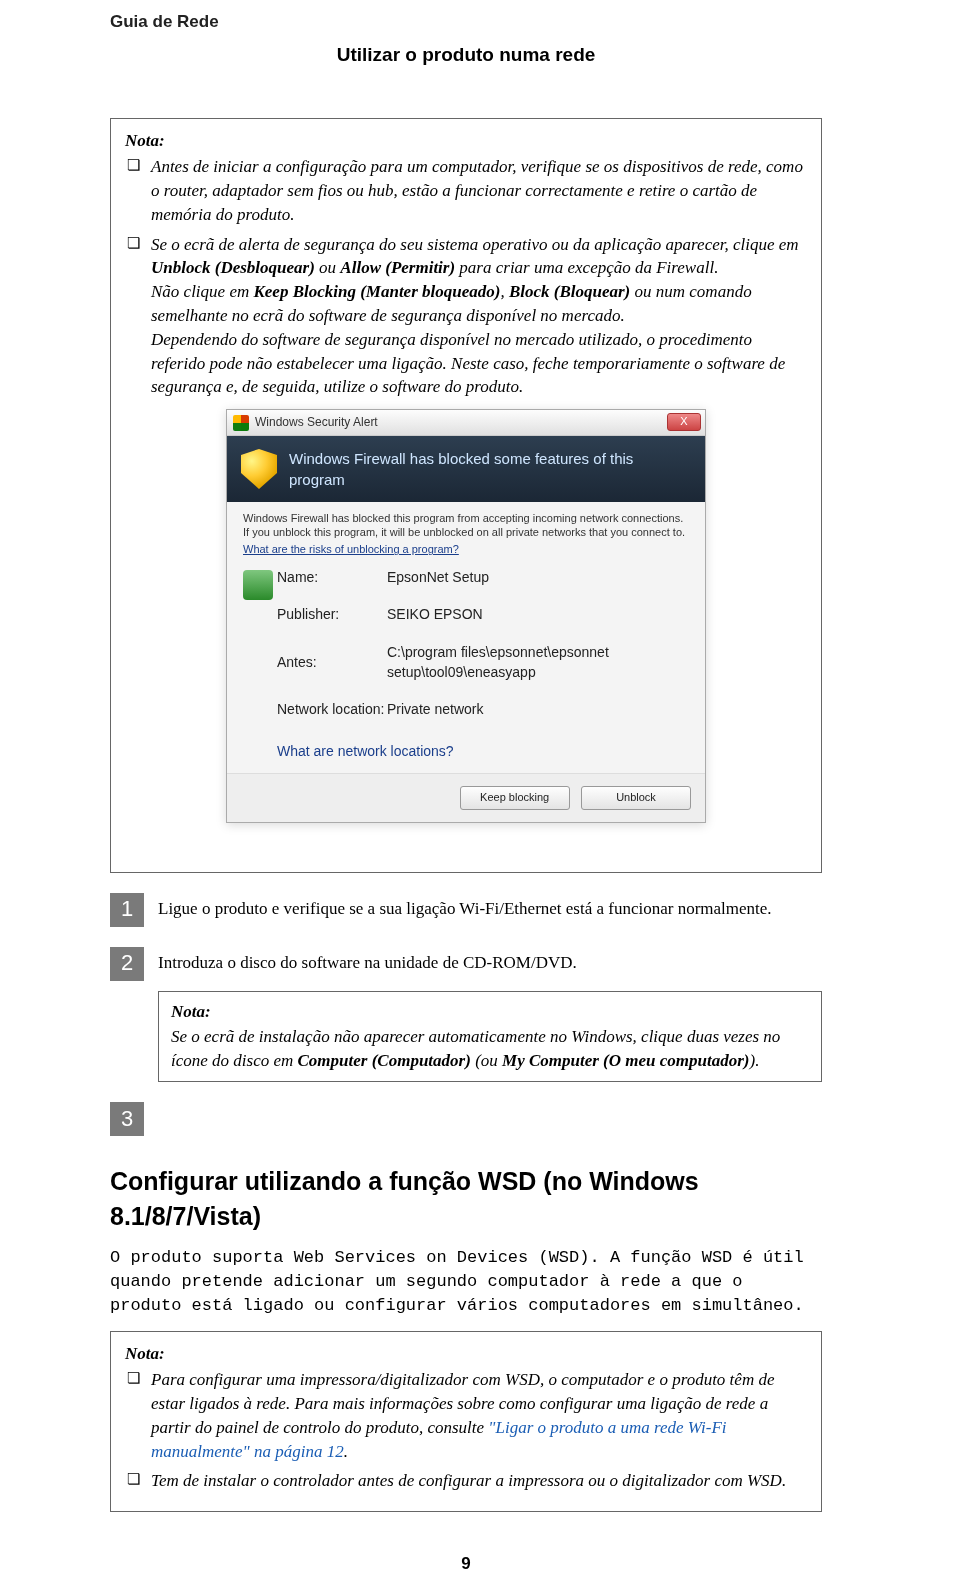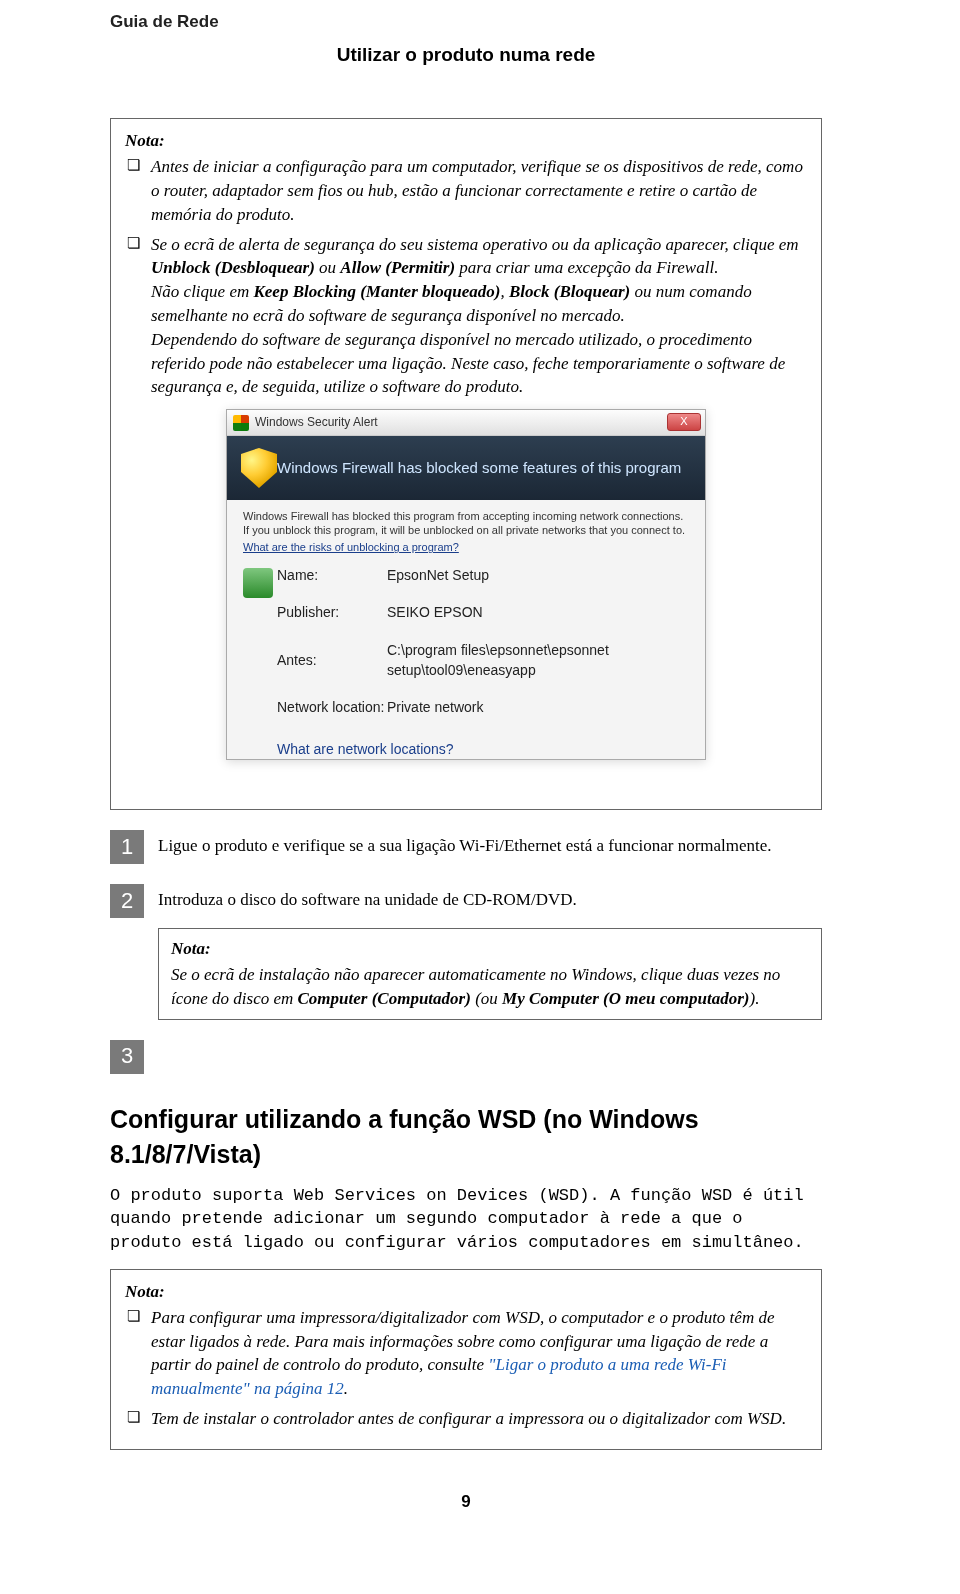--- a/index.html
+++ b/index.html
@@ -92,21 +92,21 @@
     background: linear-gradient(#e88,#c44);
     border: 1px solid #a33; border-radius: 3px;
     color: #fff; text-align: center; line-height: 15px; font-size: 11px;
   }
   .dlg-banner {
     background: linear-gradient(#2d3e50, #1b2735);
     color: #fff;
     padding: 12px 14px;
     display: flex;
     align-items: center;
-    gap: 0;
+    gap: 12px;
   }
   .shield-big {
     width: 36px; height: 40px; flex-shrink: 0;
     background: radial-gradient(circle at 30% 30%, #fff688, #ffcc33 40%, #e6a800 70%);
     clip-path: polygon(50% 0, 100% 15%, 100% 60%, 50% 100%, 0 60%, 0 15%);
     position: relative;
   }
   .dlg-banner-text { font-size: 15px; color: #cfe6ff; }
   .dlg-body { padding: 10px 16px 0 16px; background: #f4f4f4; }
   .dlg-intro { font-size: 11px; color: #333; line-height: 1.25; margin-bottom: 2px; }
@@ -219,20 +219,24 @@
             <div>SEIKO EPSON</div>
             <div class="dlg-label">Antes:</div>
             <div>C:\program files\epsonnet\epsonnet setup\tool09\eneasyapp</div>
             <div class="dlg-label">Network location:</div>
             <div>Private network</div>
             <div class="dlg-net">
               <a class="dlg-link">What are network locations?</a>
             </div>
           </div>
         </div>
+        <div class="dlg-btnrow">
+          <span class="dlg-btn">Keep blocking</span>
+          <span class="dlg-btn">Unblock</span>
+        </div>
       </div>
     </div>
   </div>
 
   <div class="step-row">
     <div class="step-num">1</div>
     <div class="step-text">Ligue o produto e verifique se a sua ligação Wi-Fi/Ethernet está a funcionar normalmente.</div>
   </div>
 
   <div class="step-row">

